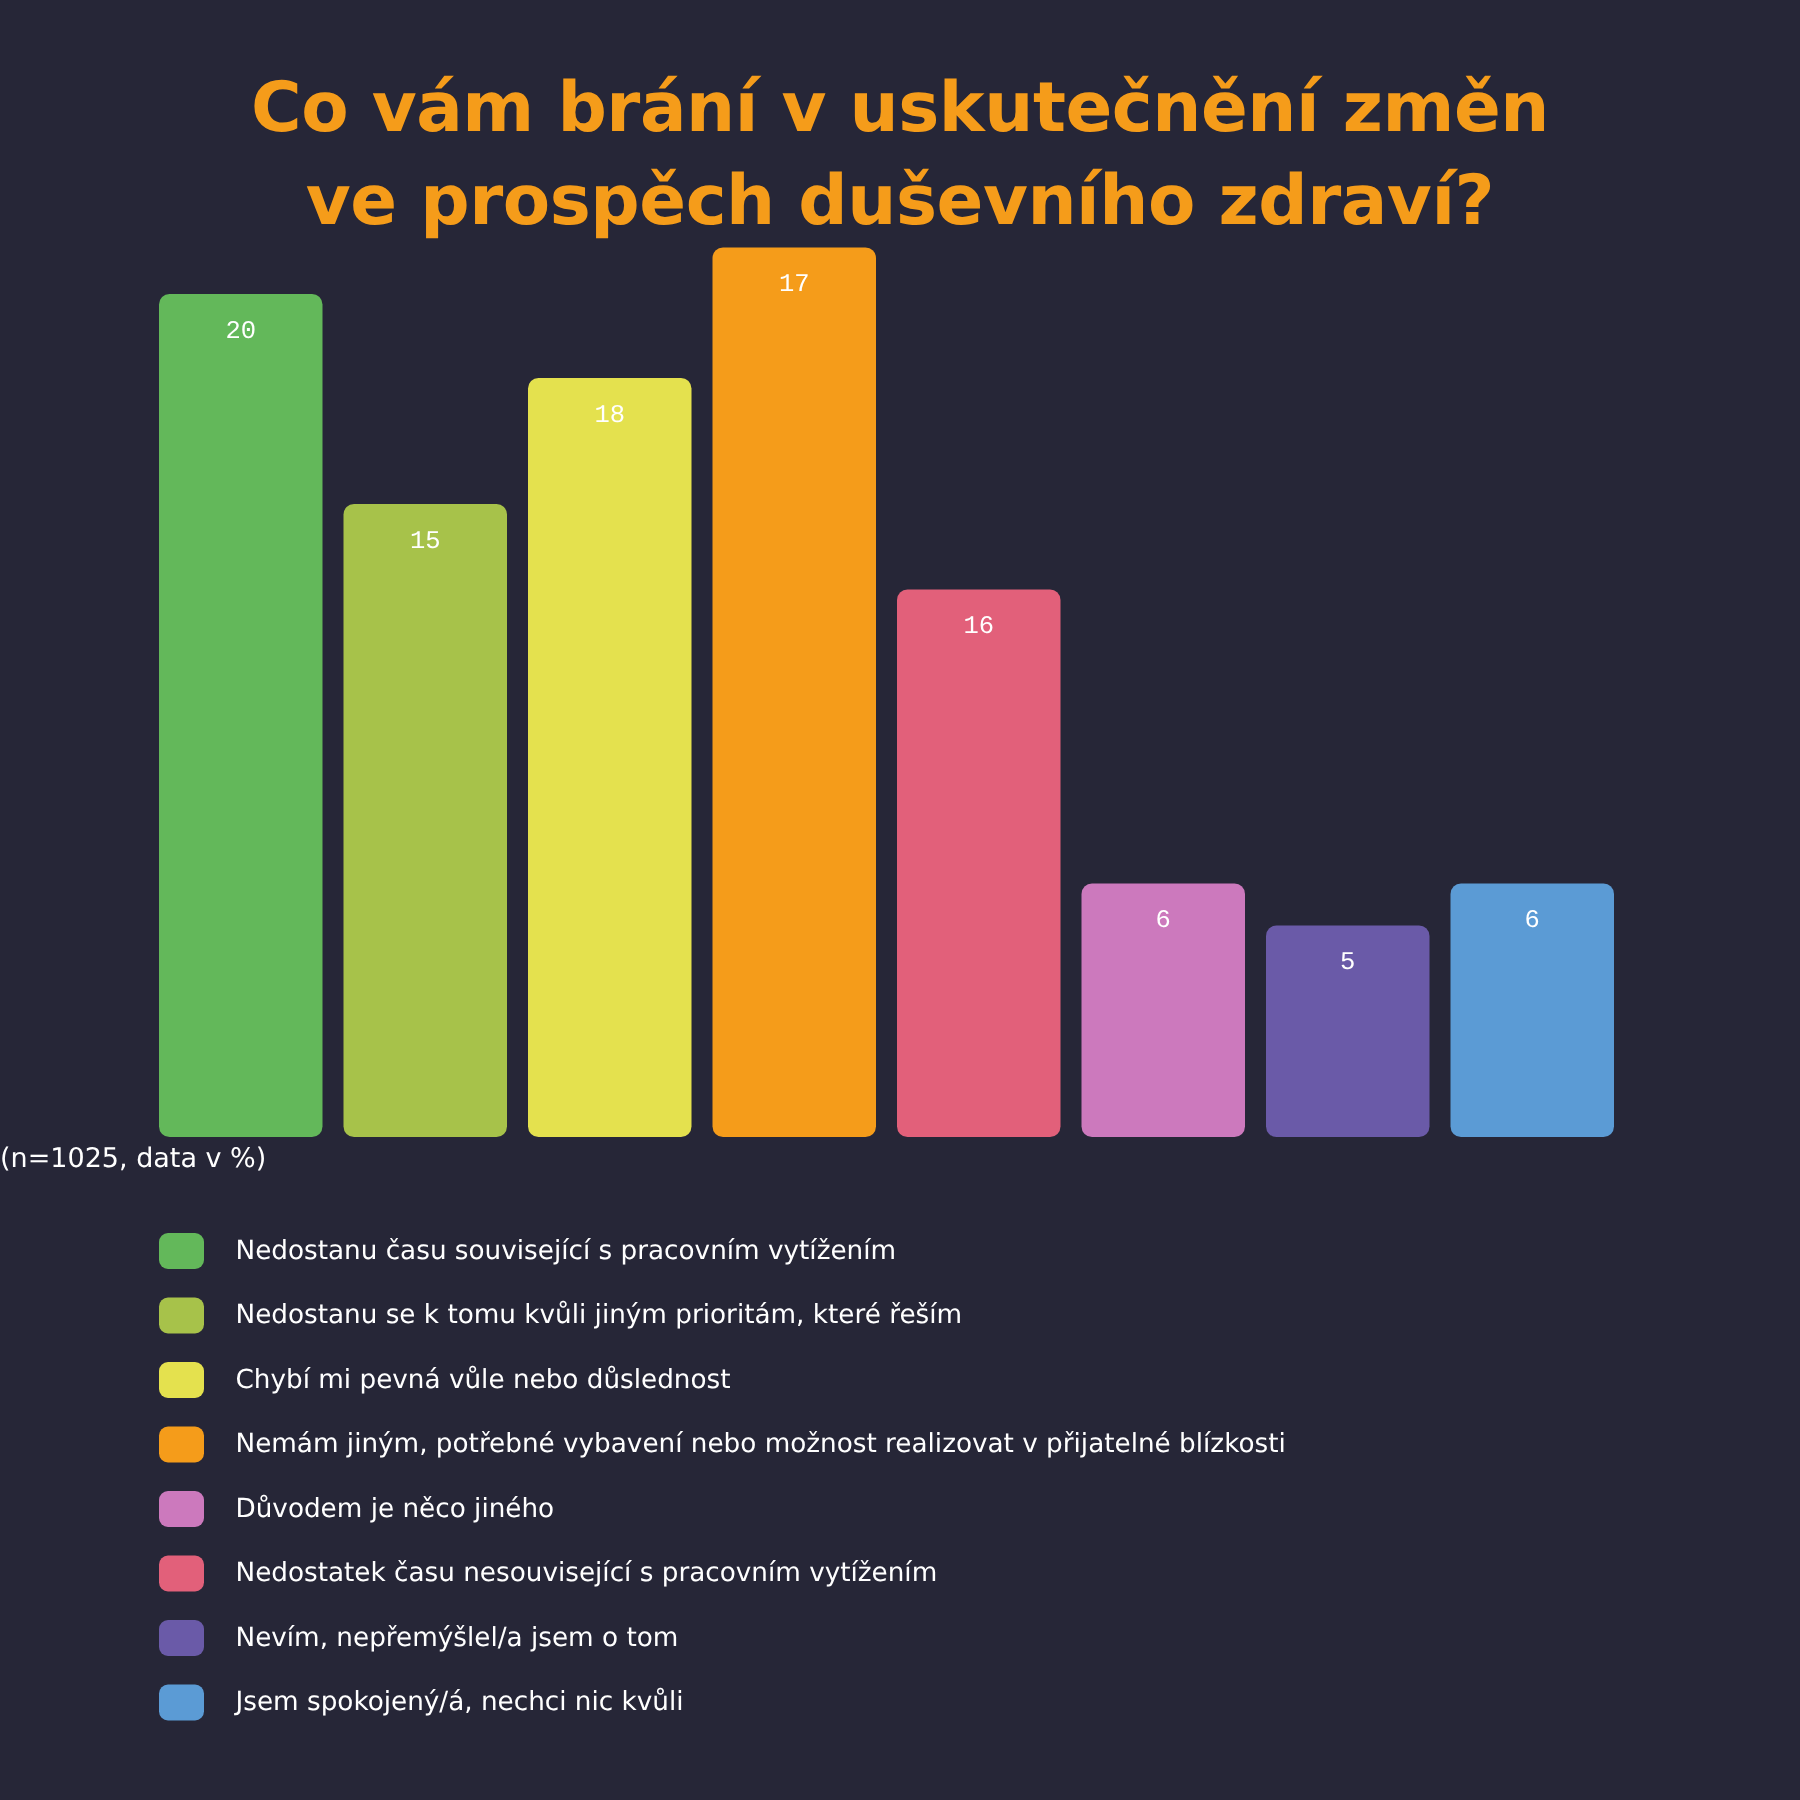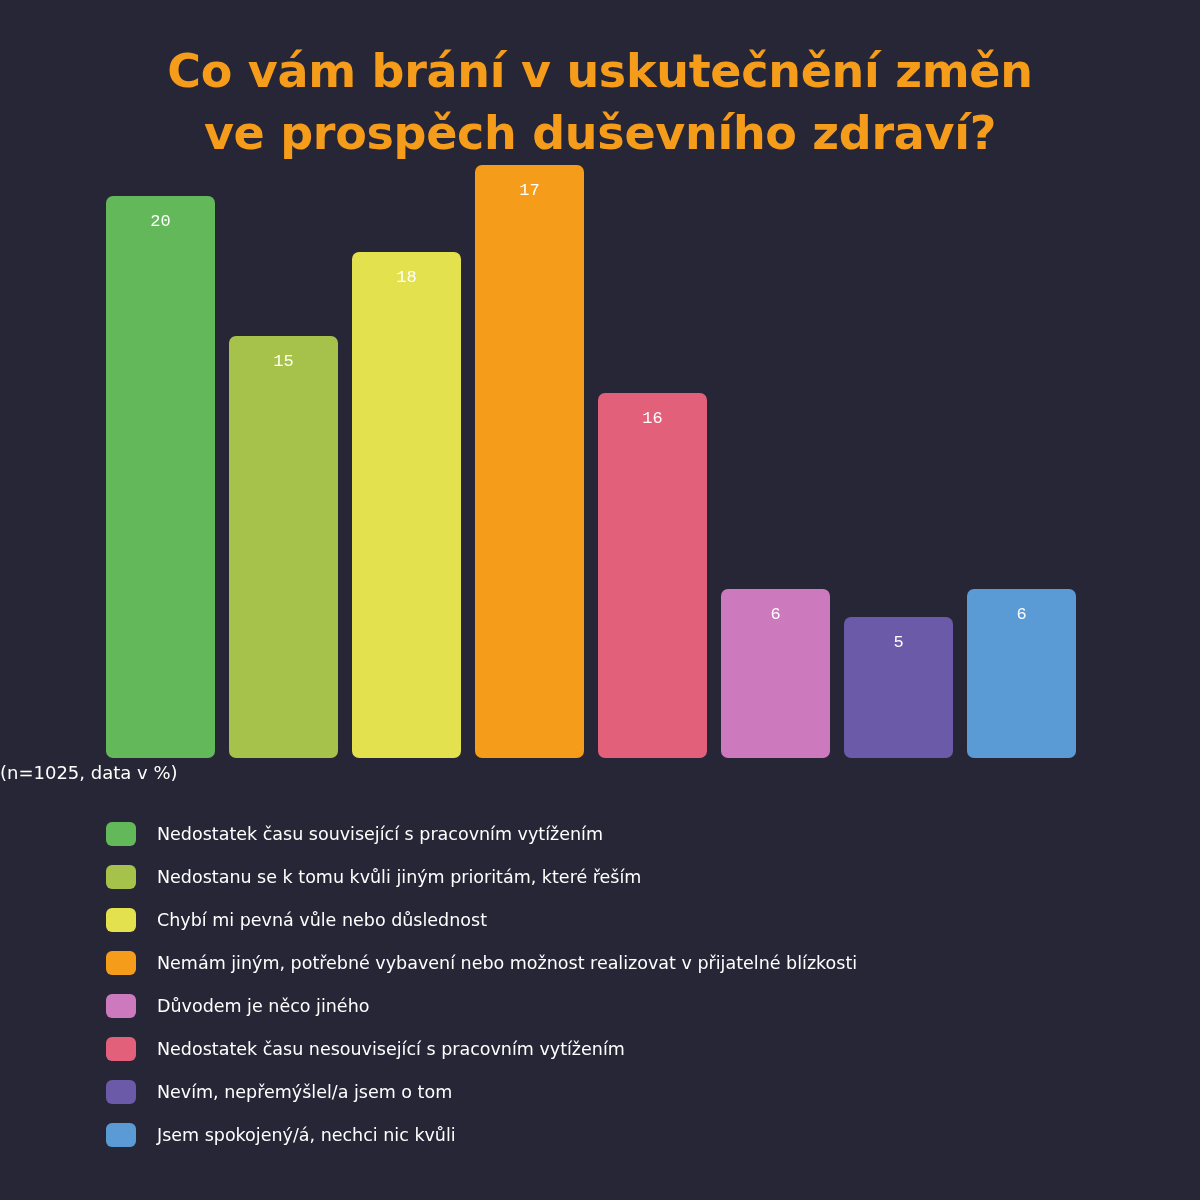--- a/index.html
+++ b/index.html
@@ -154,21 +154,21 @@
         </div>
       </div>
     <div class="baseline"></div>
   </div>
 
   <div class="note">(n=1025, data v %)</div>
 
   <div class="legend">
       <div class="legend-item">
         <span class="swatch" style="background: rgb(99, 184, 90);"></span>
-        <span class="legend-label">Nedostatek času související s pracovním vytížením</span>
+        <span class="legend-label">Nedostanu času související s pracovním vytížením</span>
       </div>
       <div class="legend-item">
         <span class="swatch" style="background: rgb(167, 194, 74);"></span>
         <span class="legend-label">Nedostanu se k tomu kvůli jiným prioritám, které řeším</span>
       </div>
       <div class="legend-item">
         <span class="swatch" style="background: rgb(228, 225, 78);"></span>
         <span class="legend-label">Chybí mi pevná vůle nebo důslednost</span>
       </div>
       <div class="legend-item">

